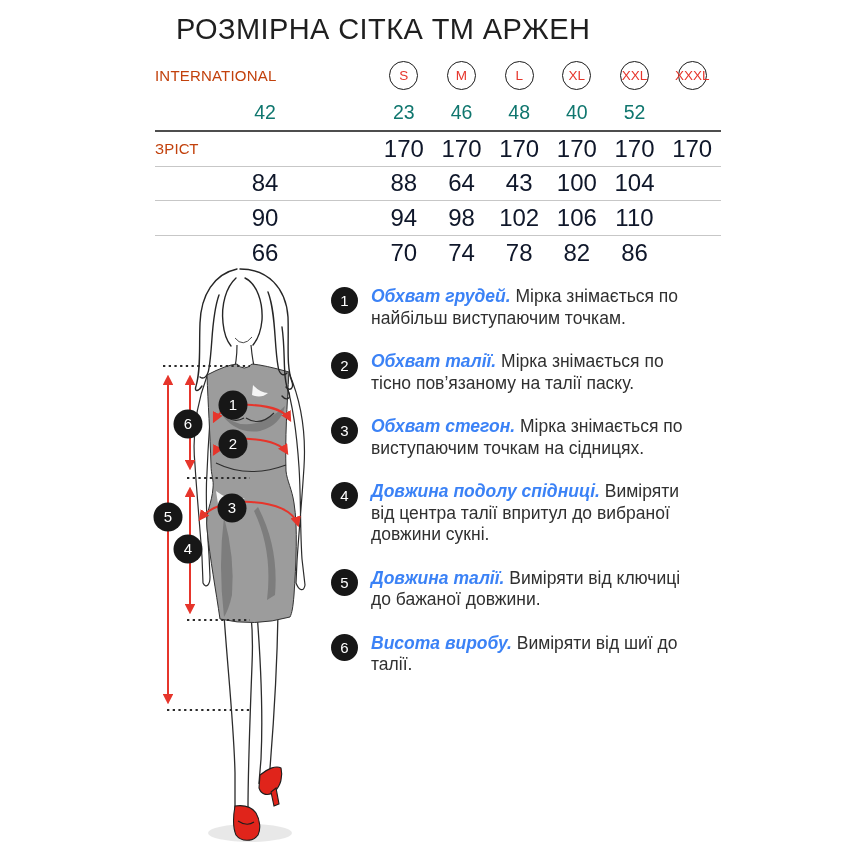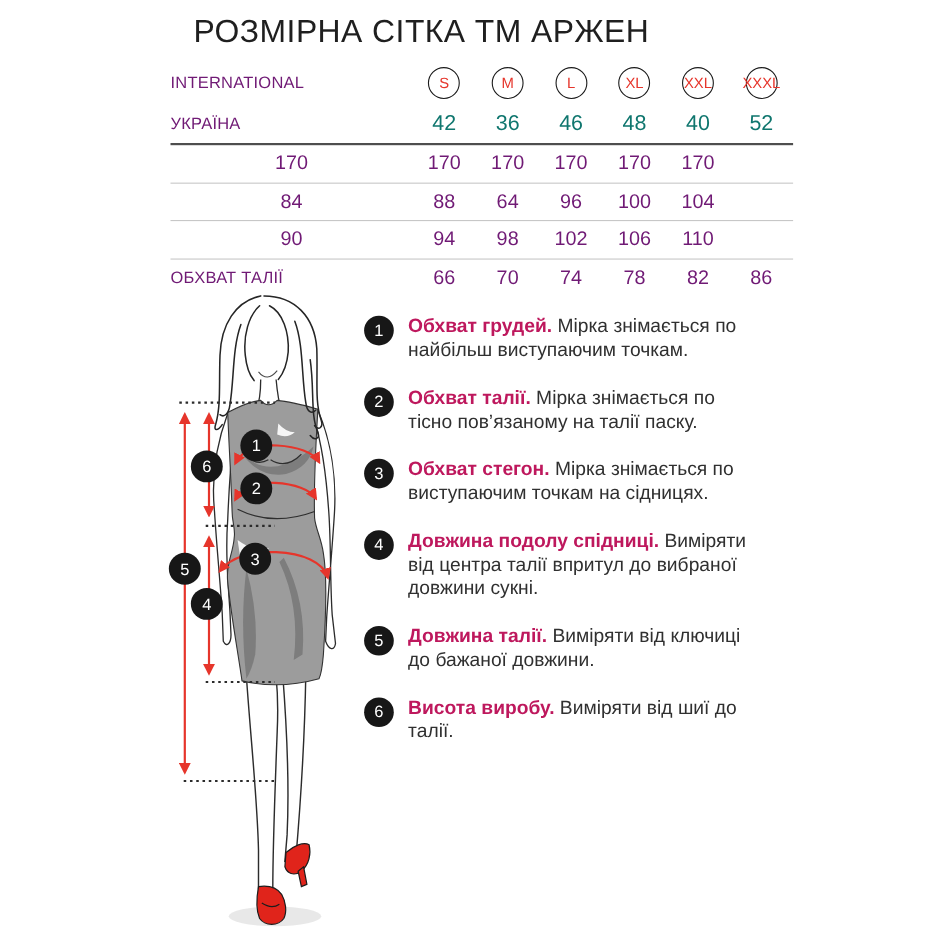--- a/index.html
+++ b/index.html
@@ -27,24 +27,24 @@
   
   .size-table { position: absolute; left: 155px; top: 57px; width: 566px; }
   .trow {
     display: grid;
     grid-template-columns: 220px repeat(6, 1fr);
     align-items: center;
   }
   .row-intl { height: 37px; }
   .row-ukr  { height: 36px; }
   .cell-label {
-    font-size: 15px; color: #701a75; letter-spacing: 0.2px;
+    font-size: 15px; color: #c2410c; letter-spacing: 0.2px;
     white-space: nowrap;
   }
-  .cell-val { text-align: center; font-size: 18px; color: #701a75; }
+  .cell-val { text-align: center; font-size: 24px; color: #0f172a; }
   .row-ukr .cell-val { color: #0f766e; font-size: 19.5px; }
   .circle-wrap { display: flex; justify-content: center; }
   .size-circle {
     width: 29px; height: 29px; border: 1.7px solid #1b1b1b; border-radius: 50%;
     color: #e6352b; font-size: 13.5px; line-height: 1;
     display: flex; align-items: center; justify-content: center;
     white-space: nowrap; background: #ffffff;
   }
   .data-rows { border-top: 2px solid #4e4e4e; }
   .data-row { height: 34.5px; border-bottom: 1.5px solid #c7c7c7; }
@@ -63,21 +63,21 @@
   .lnum {
     flex: 0 0 27px; width: 27px; height: 27px; border-radius: 50%;
     background: #171717; color: #ffffff; font-size: 15px;
     display: flex; align-items: center; justify-content: center;
     margin-top: 1px;
   }
   .ltext {
     font-size: 17.5px; line-height: 21.5px; color: #303030;
     white-space: pre-line; width: 362px;
   }
-  .ltext b { color: #be185d; font-weight: 700; }
+  .ltext b { color: #3b82f6; font-weight: 700; font-style: italic; }
 </style>
 </head>
 <body>
 
 <div class="page">
 
   <h1 class="title">РОЗМІРНА СІТКА ТМ АРЖЕН</h1>
 
   <div class="size-table">
 
@@ -97,60 +97,59 @@
         </div>
       <div class="circle-wrap">
           <span class="size-circle">XXL</span>
         </div>
       <div class="circle-wrap">
           <span class="size-circle">XXXL</span>
         </div>
     </div>
 
     <div class="trow row-ukr">
-      <div class="cell-label">УКРАЇНА</div>
       <div class="cell-val">42</div>
-      <div class="cell-val">36</div>
+      <div class="cell-val">23</div>
       <div class="cell-val">46</div>
       <div class="cell-val">48</div>
       <div class="cell-val">40</div>
       <div class="cell-val">52</div>
     </div>
 
     <div class="data-rows">
 
       <div class="trow data-row">
+        <div class="cell-label">ЗРІСТ</div>
         <div class="cell-val">170</div>
         <div class="cell-val">170</div>
         <div class="cell-val">170</div>
         <div class="cell-val">170</div>
         <div class="cell-val">170</div>
         <div class="cell-val">170</div>
       </div>
 
       <div class="trow data-row">
         <div class="cell-val">84</div>
         <div class="cell-val">88</div>
         <div class="cell-val">64</div>
-        <div class="cell-val">96</div>
+        <div class="cell-val">43</div>
         <div class="cell-val">100</div>
         <div class="cell-val">104</div>
       </div>
 
       <div class="trow data-row">
         <div class="cell-val">90</div>
         <div class="cell-val">94</div>
         <div class="cell-val">98</div>
         <div class="cell-val">102</div>
         <div class="cell-val">106</div>
         <div class="cell-val">110</div>
       </div>
 
       <div class="trow data-row">
-        <div class="cell-label">ОБХВАТ ТАЛІЇ</div>
         <div class="cell-val">66</div>
         <div class="cell-val">70</div>
         <div class="cell-val">74</div>
         <div class="cell-val">78</div>
         <div class="cell-val">82</div>
         <div class="cell-val">86</div>
       </div>
 
     </div>
   </div>

